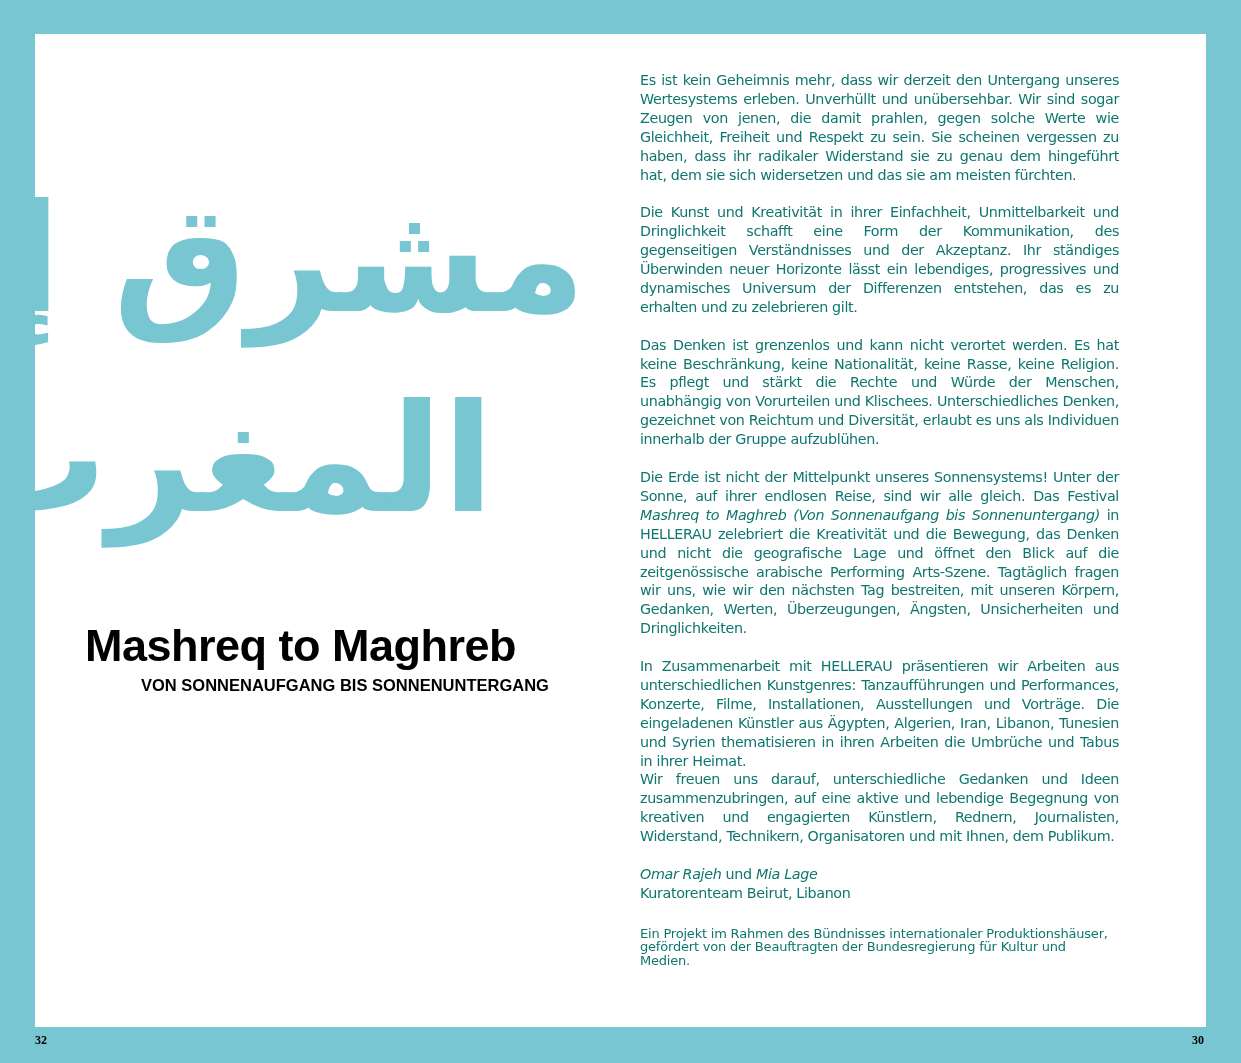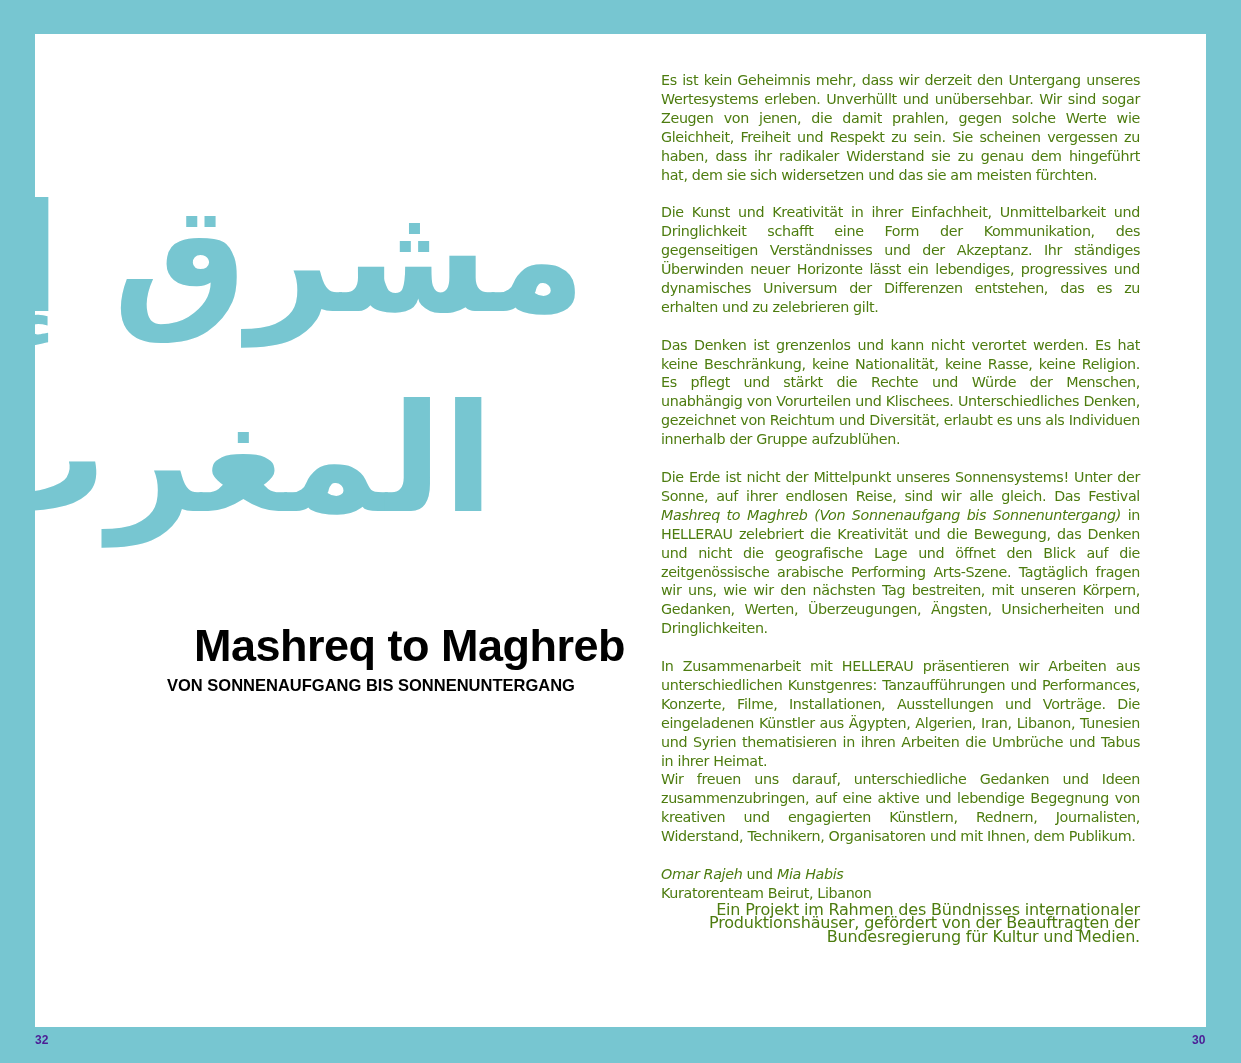--- a/index.html
+++ b/index.html
@@ -17,49 +17,49 @@
     .arabic {
       position: absolute; color: #77c6d1;
       font-family: "DejaVu Sans", sans-serif;
       direction: rtl; white-space: nowrap;
       font-weight: bold; line-height: 1;
     }
     .arabic.line1 { right: 620px; top: 150px; font-size: 150px; }
     .arabic.line2 { right: 712px; top: 350px; font-size: 150px; }
     .title {
       position: absolute; left: 50px; top: 586px; width: 540px;
-      text-align: right;
+      text-align: left;
       font-family: "Liberation Sans", sans-serif;
       font-weight: bold; font-size: 45px; color: #000; letter-spacing: -0.5px;
     }
     .subtitle {
-      position: absolute; left: 66px; top: 642px; width: 540px;
+      position: absolute; left: 40px; top: 642px; width: 540px;
       text-align: center;
       font-family: "Liberation Sans", sans-serif;
       font-weight: bold; font-size: 16.5px; color: #000;
     }
     .text-col {
-      position: absolute; left: 626px; top: 37px; width: 479px;
+      position: absolute; left: 605px; top: 37px; width: 479px;
       font-family: "DejaVu Sans", sans-serif;
-      font-size: 14.3px; line-height: 18.9px; color: #4d7c0f;
+      font-size: 14.3px; line-height: 18.9px; color: #0f766e;
       text-align: justify; hyphens: manual;
       letter-spacing: -0.35px;
     }
     .text-col p { margin: 0 0 18.9px 0; }
     .text-col p.tight { margin-bottom: 0; }
     .text-col em { font-style: italic; }
     .signature { margin-top: 18.9px; text-align: left; }
     .footnote {
-      margin-top: 0; font-size: 16px; line-height: 13.5px;
-      text-align: right; letter-spacing: -0.2px;
+      margin-top: 24px; font-size: 13px; line-height: 13.5px;
+      text-align: left; letter-spacing: -0.2px;
     }
     .page-num {
       position: absolute; top: 1033px;
-      font-family: Liberation Sans, sans-serif;
-      font-weight: bold; font-size: 12px; color: #4c1d95;
+      font-family: Liberation Serif, serif;
+      font-weight: bold; font-size: 12px; color: #000000;
     }
     .page-num.left { left: 35px; }
     .page-num.right { left: 1192px; }
   </style>
 </head>
 <body>
 
 <div class="page-white">
   <div class="arabic line1">مشرق إلى</div>
   <div class="arabic line2">المغرب</div>
@@ -69,21 +69,21 @@
 
   <div class="text-col">
     <p>Es ist kein Geheimnis mehr, dass wir derzeit den Untergang unseres Wertesystems erleben. Unverhüllt und unübersehbar. Wir sind sogar Zeugen von jenen, die damit prahlen, gegen solche Werte wie Gleichheit, Freiheit und Respekt zu sein. Sie scheinen vergessen zu haben, dass ihr radikaler Widerstand sie zu genau dem hingeführt hat, dem sie sich widersetzen und das sie am meisten fürchten.</p>
     <p>Die Kunst und Kreativität in ihrer Einfachheit, Unmittelbarkeit und Dringlichkeit schafft eine Form der Kommunikation, des gegenseitigen Verständnisses und der Akzeptanz. Ihr ständiges Überwinden neuer Horizonte lässt ein lebendiges, progressives und dynamisches Universum der Differenzen entstehen, das es zu erhalten und zu zelebrieren gilt.</p>
     <p>Das Denken ist grenzenlos und kann nicht verortet werden. Es hat keine Beschränkung, keine Nationalität, keine Rasse, keine Religion. Es pflegt und stärkt die Rechte und Würde der Menschen, unabhängig von Vorurteilen und Klischees. Unterschiedliches Denken, gezeichnet von Reichtum und Diversität, erlaubt es uns als Individuen innerhalb der Gruppe aufzublühen.</p>
     <p><span>Die Erde ist nicht der Mittelpunkt unseres Sonnensystems! Unter der Sonne, auf ihrer endlosen Reise, sind wir alle gleich. Das Festival </span><em>Mashreq to Maghreb (Von Sonnenaufgang bis Sonnenuntergang)</em><span> in HELLERAU zelebriert die Kreativität und die Bewegung, das Denken und nicht die geografische Lage und öffnet den Blick auf die zeitgenössische arabische Performing Arts-Szene. Tagtäglich fragen wir uns, wie wir den nächsten Tag bestreiten, mit unseren Körpern, Gedanken, Werten, Überzeugungen, Ängsten, Unsicherheiten und Dringlichkeiten.</span></p>
     <p class="tight">In Zusammenarbeit mit HELLERAU präsentieren wir Arbeiten aus unterschiedlichen Kunstgenres: Tanzaufführungen und Performances, Konzerte, Filme, Installationen, Ausstellungen und Vorträge. Die eingeladenen Künstler aus Ägypten, Algerien, Iran, Libanon, Tunesien und Syrien thematisieren in ihren Arbeiten die Umbrüche und Tabus in ihrer Heimat.</p>
     <p class="tight">Wir freuen uns darauf, unterschiedliche Gedanken und Ideen zusammenzubringen, auf eine aktive und lebendige Begegnung von kreativen und engagierten Künstlern, Rednern, Journalisten, Widerstand, Technikern, Organisatoren und mit Ihnen, dem Publikum.</p>
 
     <div class="signature">
-      <div><em>Omar Rajeh</em><span> und </span><em>Mia Habis</em></div>
+      <div><em>Omar Rajeh</em><span> und </span><em>Mia Lage</em></div>
       <div>Kuratorenteam Beirut, Libanon</div>
     </div>
 
     <div class="footnote">Ein Projekt im Rahmen des Bündnisses internationaler Produktionshäuser, gefördert von der Beauftragten der Bundesregierung für Kultur und Medien.</div>
   </div>
 </div>
 
 <div class="page-num left">32</div>
 <div class="page-num right">30</div>
 

